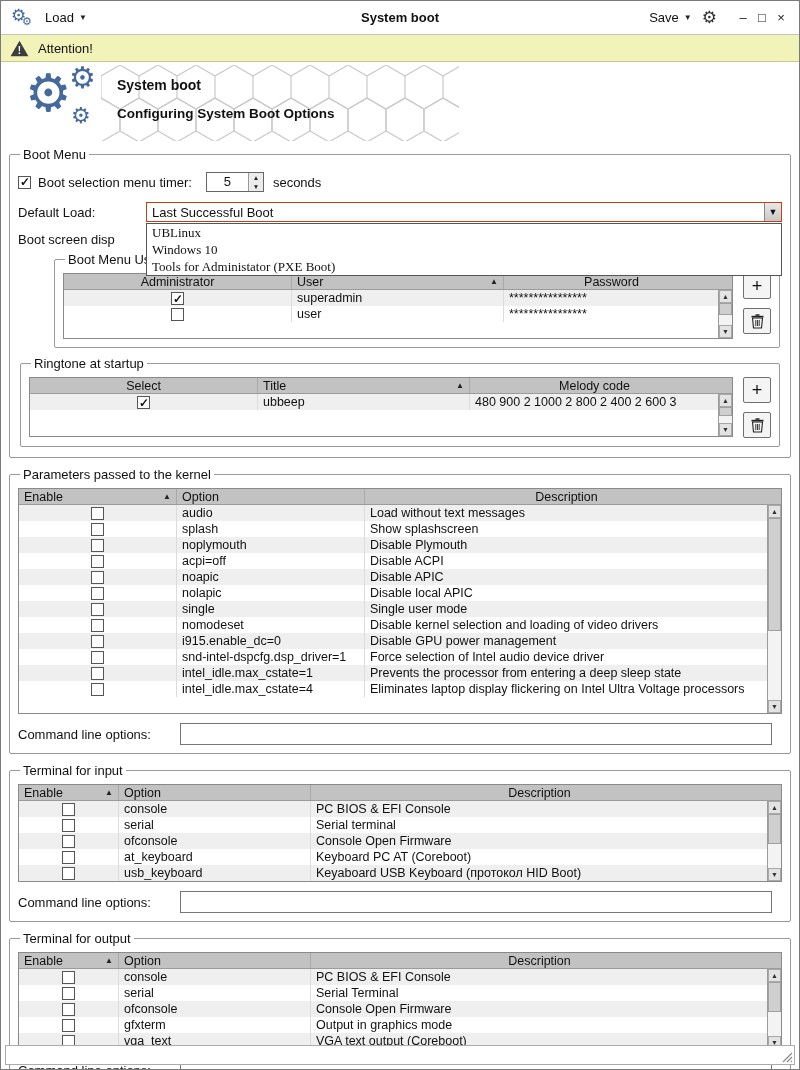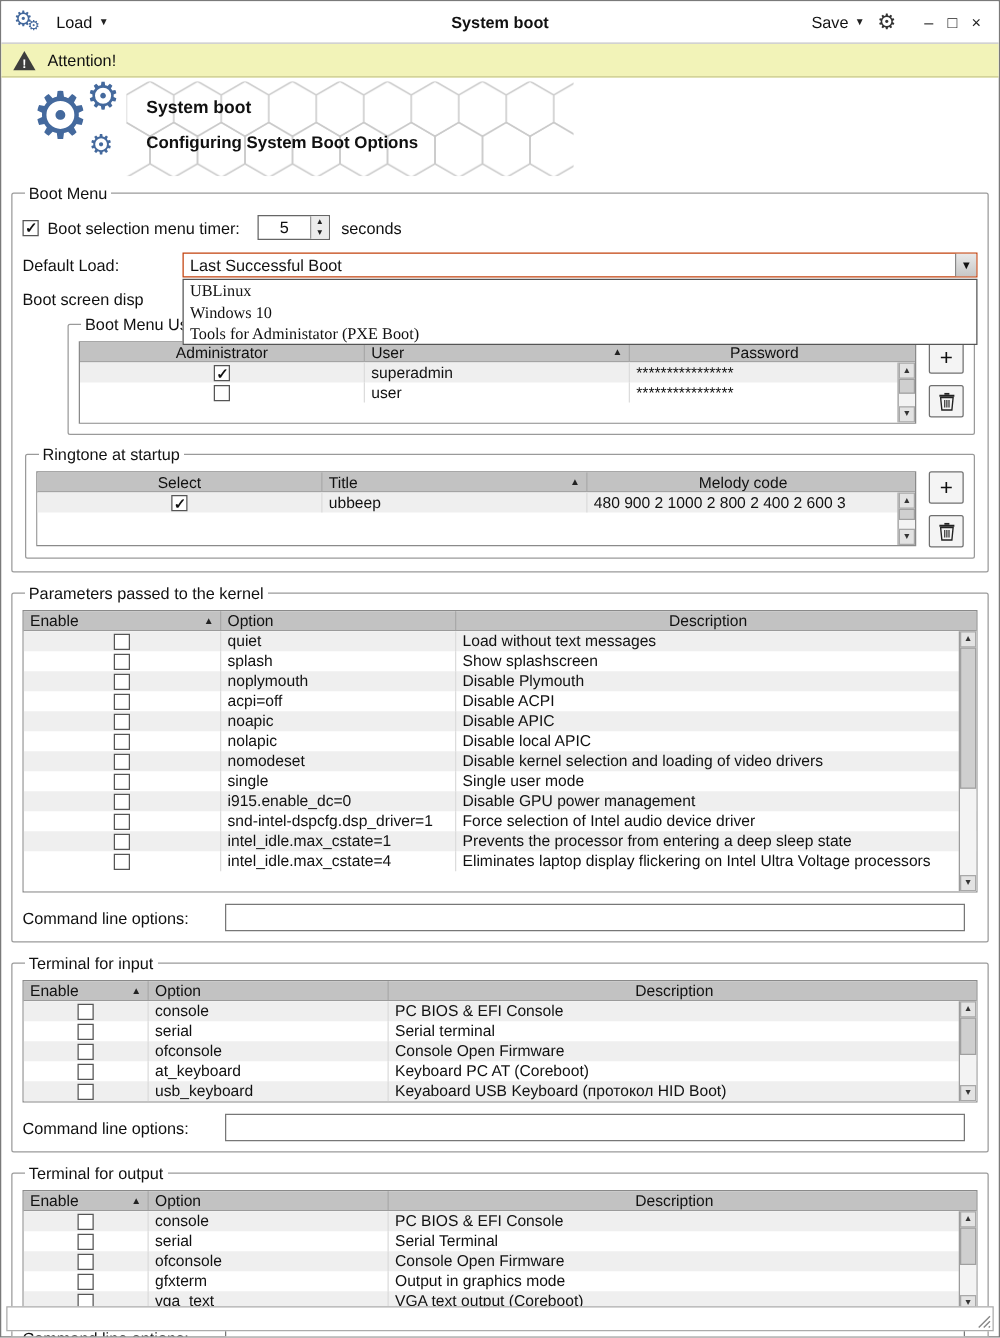--- a/index.html
+++ b/index.html
@@ -317,21 +317,21 @@
       </div>
       <div class="th c3">
         <span>Description</span>
       </div>
     </div>
     <div class="tbody" style="height:208px">
       <div class="trow">
           <div class="td c1 cbc">
             <span class="cb"></span>
           </div>
-          <div class="td c2">quiet</div>
+          <div class="td c2">audio</div>
           <div class="td c3">Load without text messages</div>
         </div>
         <div class="trow">
           <div class="td c1 cbc">
             <span class="cb"></span>
           </div>
           <div class="td c2">splash</div>
           <div class="td c3">Show splashscreen</div>
         </div>
         <div class="trow">
@@ -359,29 +359,29 @@
           <div class="td c1 cbc">
             <span class="cb"></span>
           </div>
           <div class="td c2">nolapic</div>
           <div class="td c3">Disable local APIC</div>
         </div>
         <div class="trow">
           <div class="td c1 cbc">
             <span class="cb"></span>
           </div>
+          <div class="td c2">single</div>
+          <div class="td c3">Single user mode</div>
+        </div>
+        <div class="trow">
+          <div class="td c1 cbc">
+            <span class="cb"></span>
+          </div>
           <div class="td c2">nomodeset</div>
           <div class="td c3">Disable kernel selection and loading of video drivers</div>
-        </div>
-        <div class="trow">
-          <div class="td c1 cbc">
-            <span class="cb"></span>
-          </div>
-          <div class="td c2">single</div>
-          <div class="td c3">Single user mode</div>
         </div>
         <div class="trow">
           <div class="td c1 cbc">
             <span class="cb"></span>
           </div>
           <div class="td c2">i915.enable_dc=0</div>
           <div class="td c3">Disable GPU power management</div>
         </div>
         <div class="trow">
           <div class="td c1 cbc">

